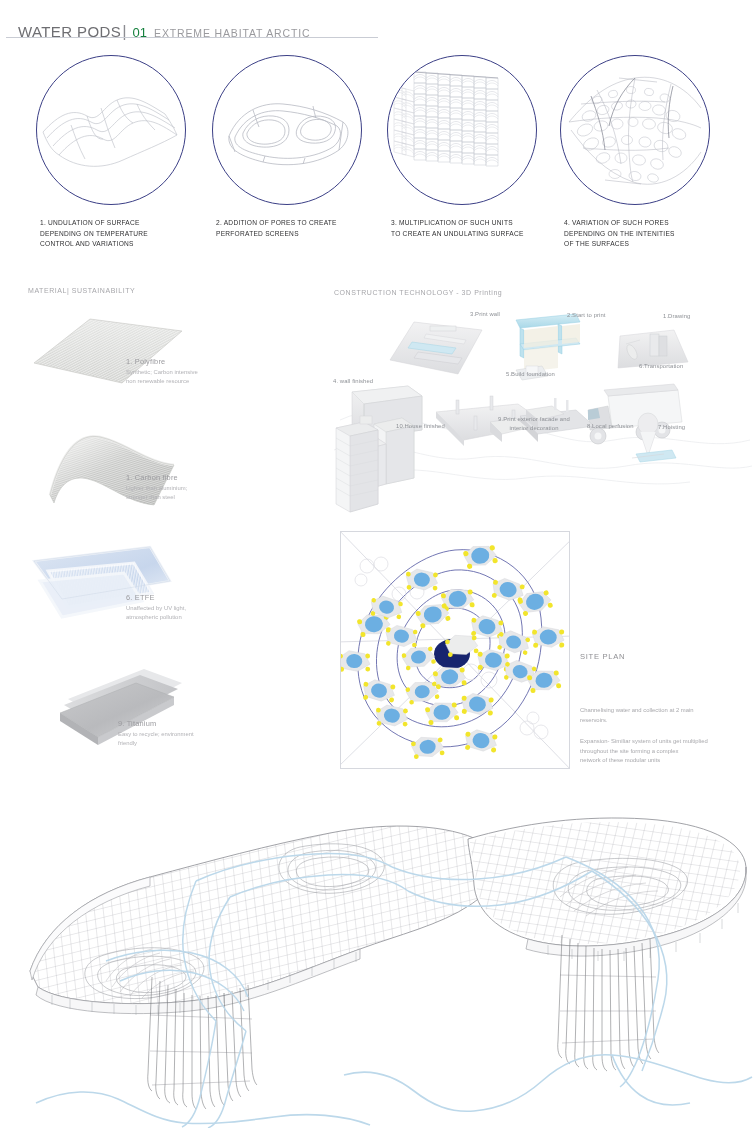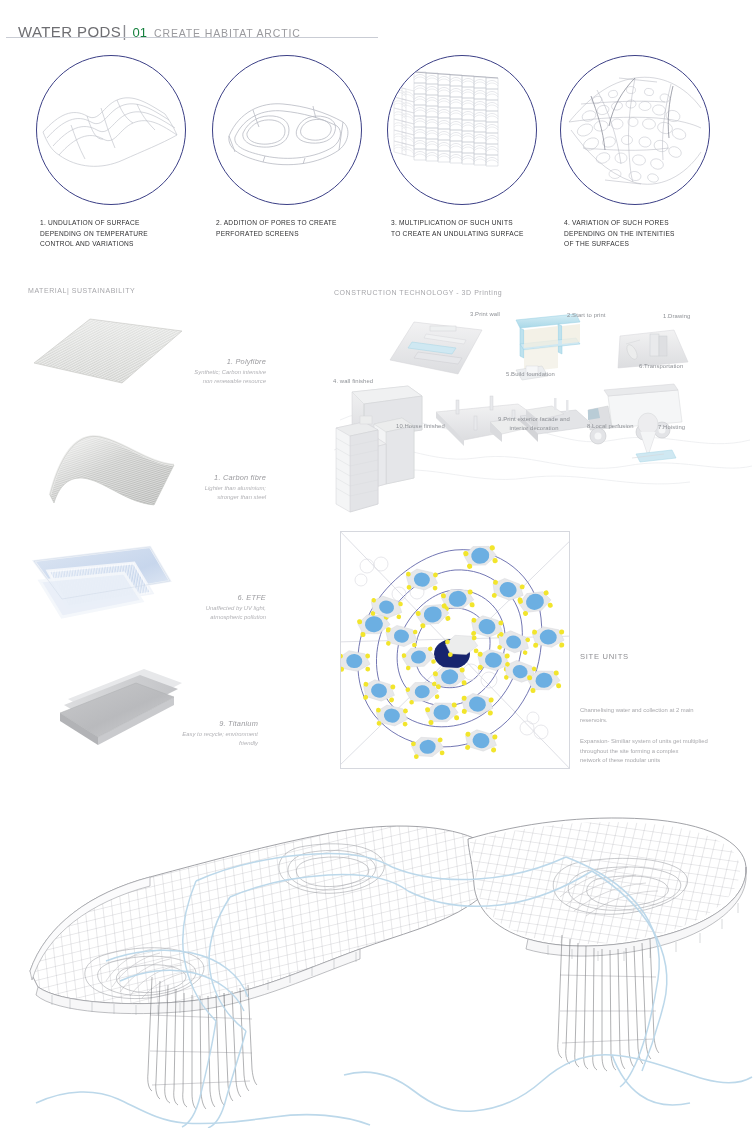--- a/index.html
+++ b/index.html
@@ -100,21 +100,21 @@
     letter-spacing: 0.55px;
     color: #a7a7ab;
   }
   .label-material { left: 28px; top: 287px; }
   .label-construction { left: 334px; top: 289px; }
 
   
   .materials { position: absolute; left: 0; top: 305px; width: 330px; height: 480px; }
   .mat-item { position: absolute; }
   .mat-visual { position: absolute; }
-  .mat-text { position: absolute; text-align: right; width: 140px; font-style: italic; }
+  .mat-text { position: absolute; text-align: left; width: 140px; }
   .mat-title { font-size: 7.4px; color: #9b9b9f; letter-spacing: 0.2px; }
   .mat-desc {
     font-size: 5.9px;
     line-height: 1.6;
     color: #b2b2b6;
     margin-top: 2px;
     white-space: pre-line;
   }
 
   
@@ -164,21 +164,21 @@
   }
 </style>
 </head>
 <body>
 
 <div class="board-header">
   <div class="header-title-row">
     <span class="title-main">WATER PODS</span>
     <span class="title-bar-sep">|</span>
     <span class="title-num">01</span>
-    <span class="title-sub">CREATE HABITAT ARCTIC</span>
+    <span class="title-sub">EXTREME HABITAT ARCTIC</span>
   </div>
   <div class="header-rule"></div>
 </div>
 
 <div class="concept-row">
 
   <div class="concept-cell c1">
     <div class="concept-circle">
       <svg width="148" height="148" viewBox="0 0 148 148">
         <g fill="none" stroke="#c3c5cd" stroke-width="0.7">
@@ -1018,21 +1018,21 @@
         <circle cx="2" cy="6" r="2.4" fill="#f2e52c"></circle>
           <circle cx="29" cy="4" r="2.4" fill="#f2e52c"></circle>
         <circle cx="30" cy="17" r="2.4" fill="#f2e52c"></circle>
           <circle cx="4" cy="19" r="2.4" fill="#f2e52c"></circle>
       </g>
     </g>
   </svg>
 </div>
 
 <div class="siteplan-info">
-  <div class="siteplan-heading">SITE UNITS</div>
+  <div class="siteplan-heading">SITE PLAN</div>
   <div class="siteplan-note n1">Channelising water and collection at 2 main
 reservoirs.</div>
   <div class="siteplan-note n2">Expansion- Similiar system of units get multiplied
 throughout the site forming a complex
 network of these modular units</div>
 </div>
 
 <div class="main-render">
   <svg width="754" height="343" viewBox="0 0 754 343">
     <defs>

